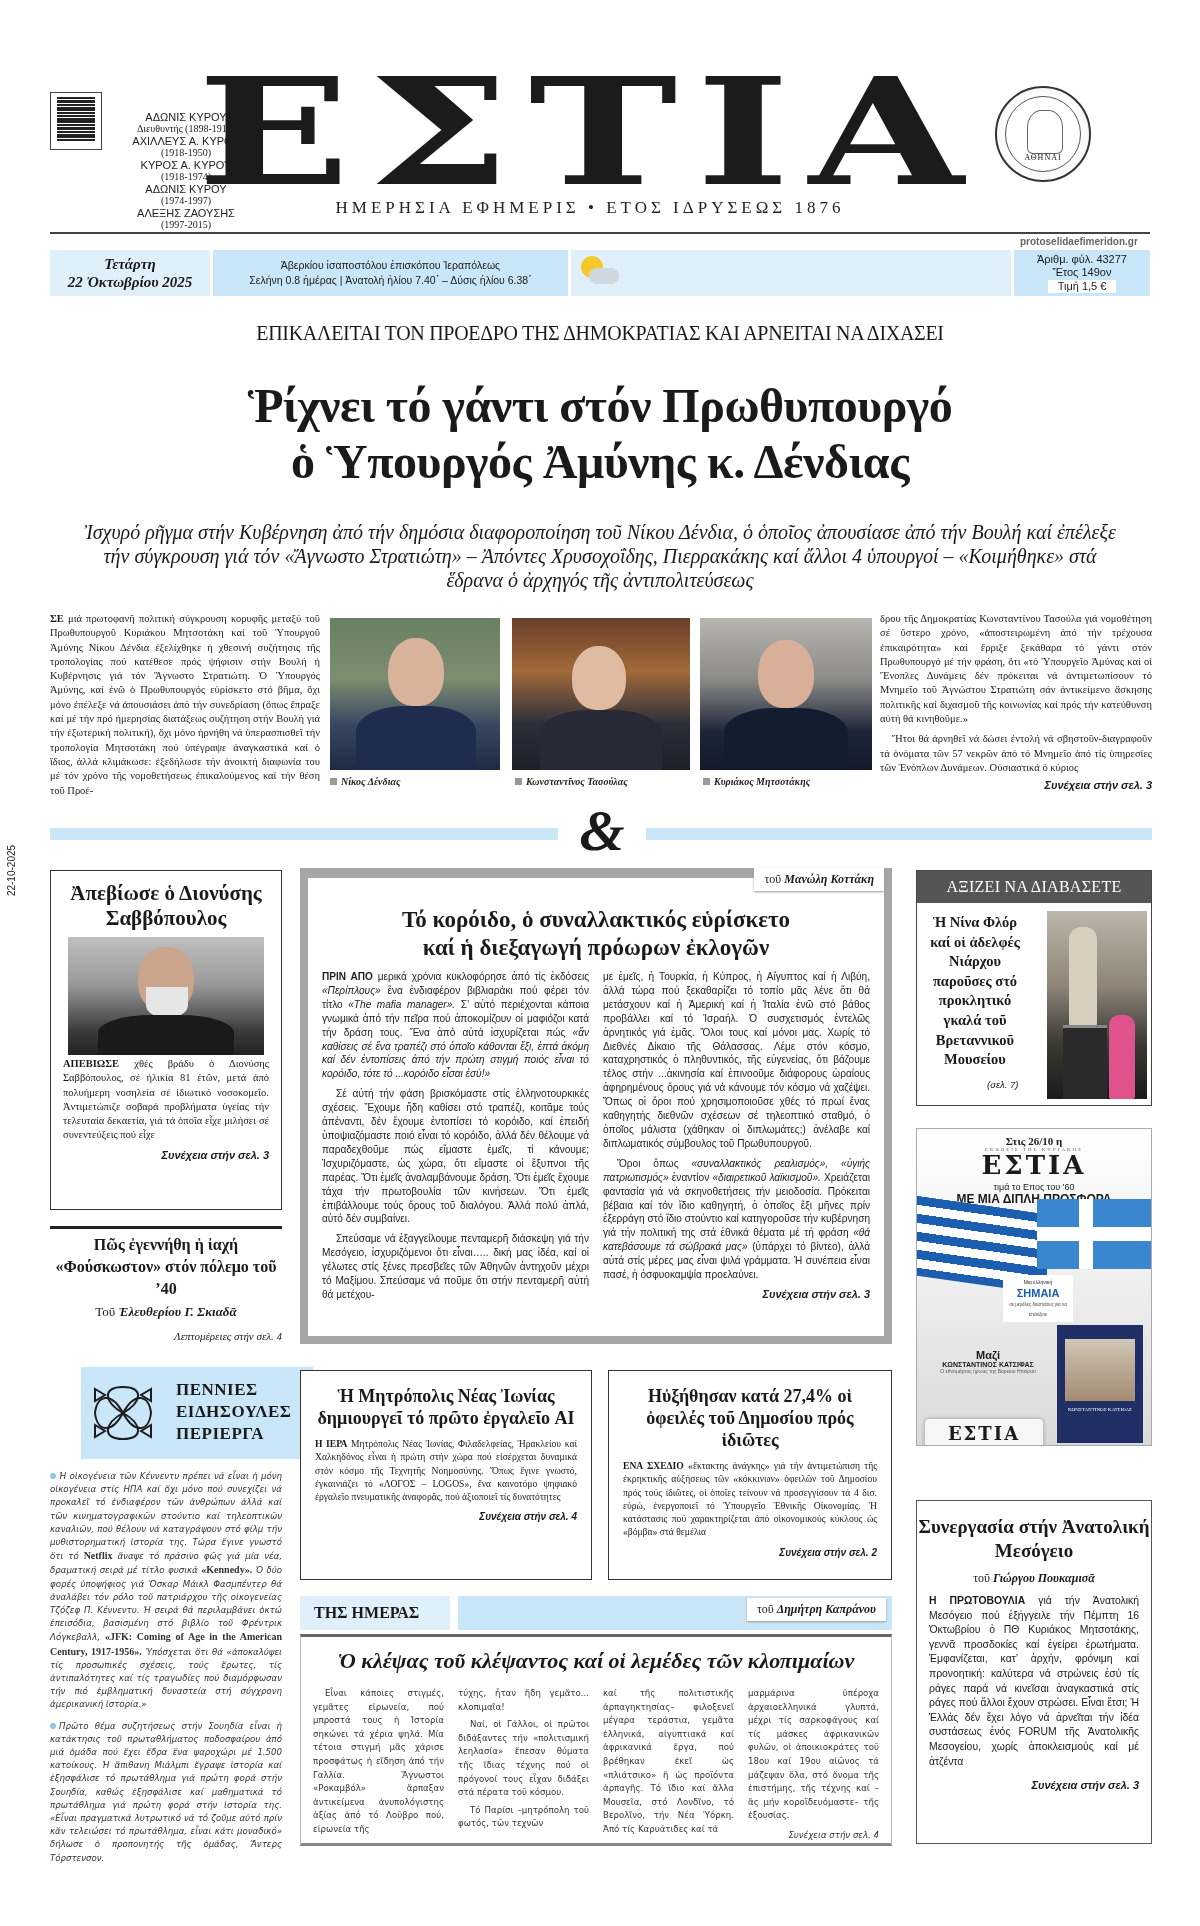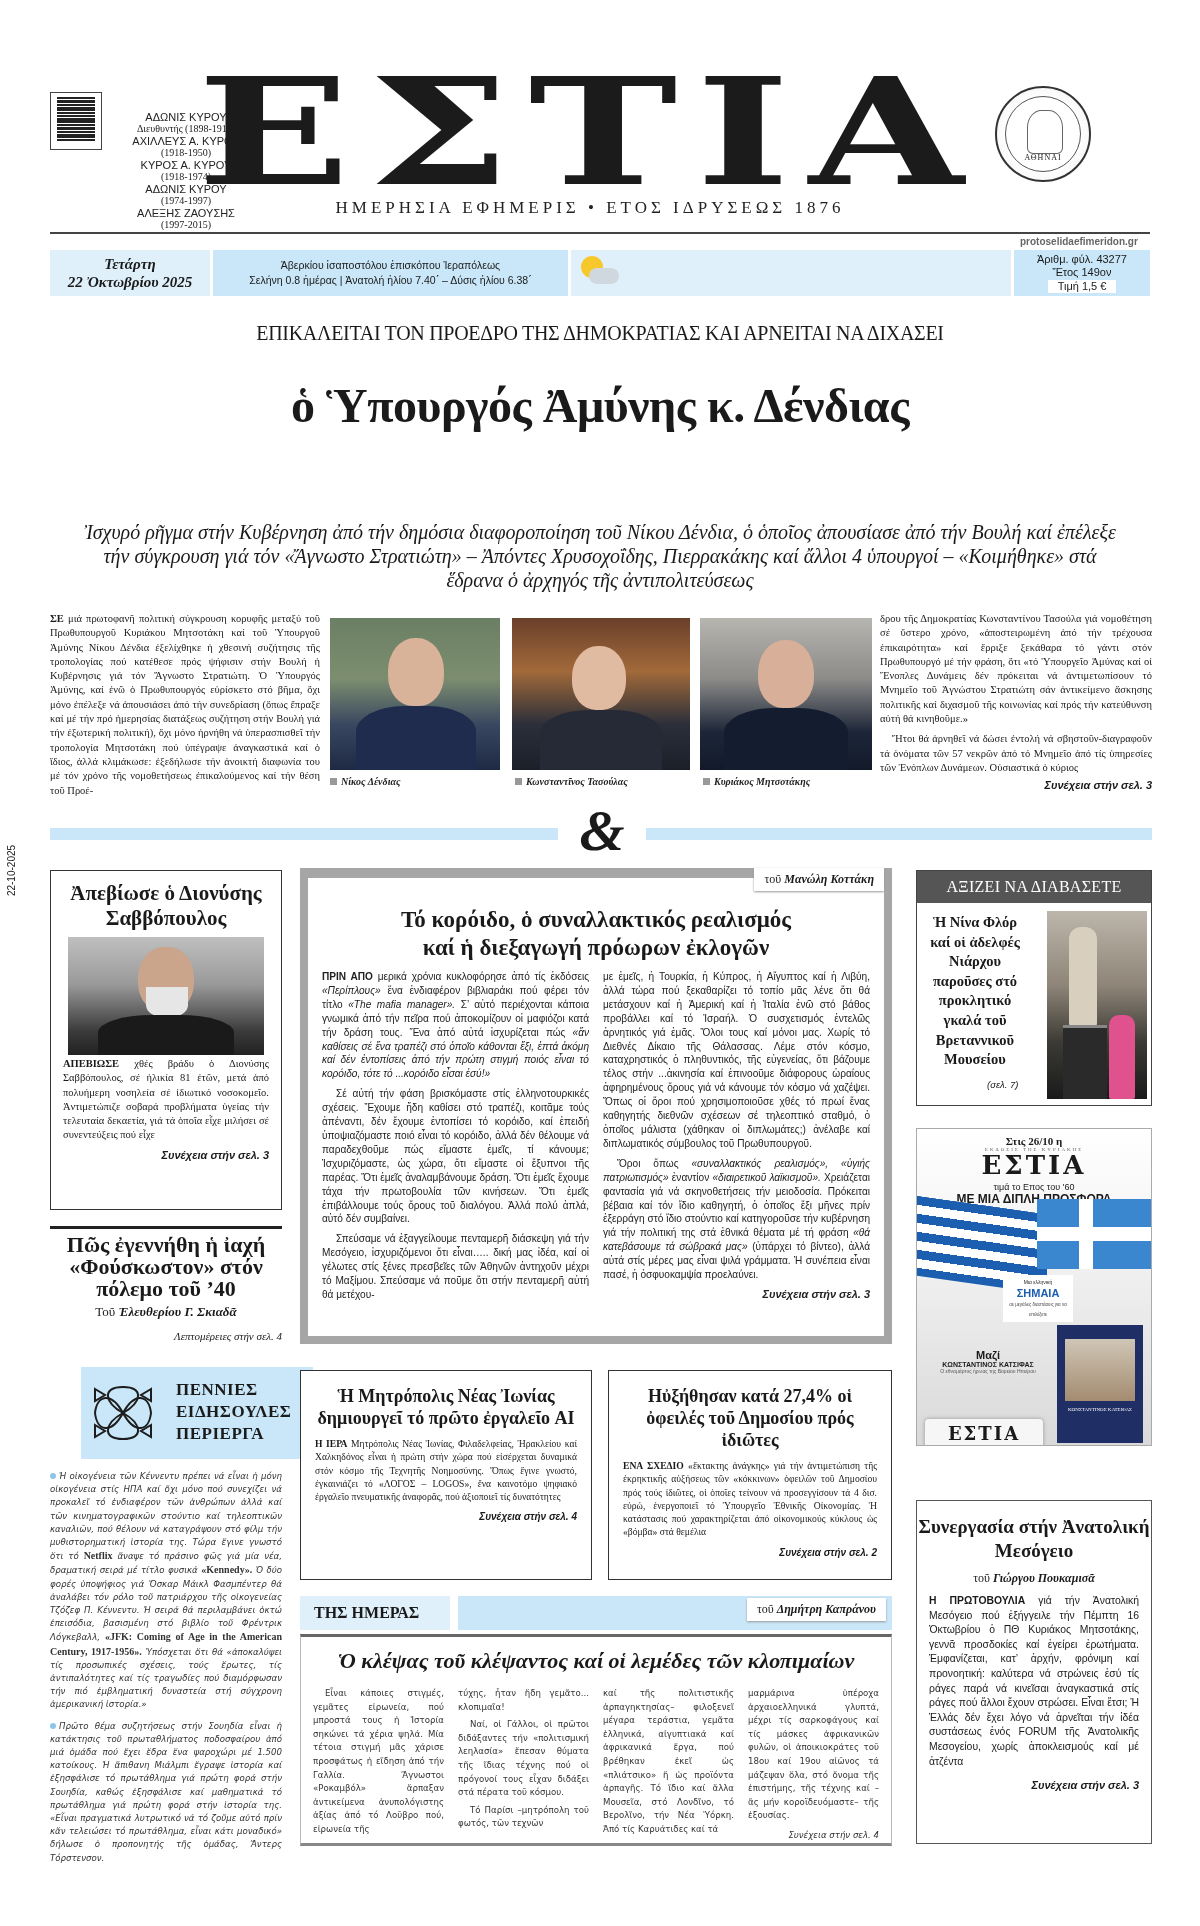--- a/index.html
+++ b/index.html
@@ -61,21 +61,21 @@
 
   
   .box { position: absolute; border: 1.5px solid #333; background: #fff; }
   #obit { left: 50px; top: 870px; width: 232px; height: 340px; }
   #obit h3 { margin-top: 10px; text-align: center; font-size: 21px; line-height: 25px; }
   #obit .ph { margin: 6px auto 0; width: 196px; height: 118px; background: linear-gradient(180deg, #bfbfbf 0%, #9a9a9a 40%, #3a3a3a 80%, #222 100%); position: relative; overflow: hidden; }
   #obit .body-s { margin: 2px 12px 0; }
   #obit .cont { margin: 6px 12px 0; }
   #war-rule { left: 50px; top: 1226px; width: 232px; height: 3px; background: #222; }
   #war { left: 50px; top: 1234px; width: 232px; text-align: center; }
-  #war h3 { font-size: 22px; line-height: 22px; font-weight: bold; }
+  #war h3 { font-size: 16px; line-height: 22px; font-weight: bold; }
   #war .by { font-size: 13px; margin-top: 4px; }
   #war .more { text-align: right; font-style: italic; font-size: 11px; margin-top: 10px; }
 
   #curio-head { left: 50px; top: 1367px; width: 232px; height: 92px; background: #c9e7f8; margin-left: 31px; }
   #curio-head .orn { position: absolute; left: 10px; top: 18px; width: 64px; height: 56px; }
   #curio-head .t { position: absolute; left: 95px; top: 12px; font-size: 17px; line-height: 22px; font-weight: bold; letter-spacing: 0.5px; color: #1b1b1b; }
   #curio-body { left: 50px; top: 1470px; width: 232px; font-family: "DejaVu Sans", sans-serif; font-style: italic; font-size: 8.6px; line-height: 13.2px; text-align: justify; color: #333; }
   #curio-body p { margin-bottom: 8px; }
   #curio-body .dot { display: inline-block; width: 6px; height: 6px; border-radius: 50%; background: #8fc6e6; margin-right: 3px; }
   #curio-body b { font-family: "Liberation Serif", serif; font-style: normal; font-size: 10px; }
@@ -206,20 +206,21 @@
     <span>Ἀριθμ. φύλ. 43277</span>
     <span>Ἔτος 149ον</span>
     <span class="price">Τιμή 1,5 €</span>
   </div>
 </div>
 
 <div id="kicker" class="abs">
   <div>ΕΠΙΚΑΛΕΙΤΑΙ ΤΟΝ ΠΡΟΕΔΡΟ ΤΗΣ ΔΗΜΟΚΡΑΤΙΑΣ ΚΑΙ ΑΡΝΕΙΤΑΙ ΝΑ ΔΙΧΑΣΕΙ</div>
 </div>
 <div id="headline" class="abs">
+  <div>Ῥίχνει τό γάντι στόν Πρωθυπουργό</div>
   <div>ὁ Ὑπουργός Ἀμύνης κ. Δένδιας</div>
 </div>
 <div id="deck" class="abs">Ἰσχυρό ρῆγμα στήν Κυβέρνηση ἀπό τήν δημόσια διαφοροποίηση τοῦ Νίκου Δένδια, ὁ ὁποῖος ἀπουσίασε ἀπό τήν Βουλή καί ἐπέλεξε τήν σύγκρουση γιά τόν «Ἄγνωστο Στρατιώτη» – Ἀπόντες Χρυσοχοΐδης, Πιερρακάκης καί ἄλλοι 4 ὑπουργοί – «Κοιμήθηκε» στά ἕδρανα ὁ ἀρχηγός τῆς ἀντιπολιτεύσεως</div>
 
 <div id="lead-col1" class="abs body-s">
   <b>ΣΕ</b> <span>μιά πρωτοφανῆ πολιτική σύγκρουση κορυφῆς μεταξύ τοῦ Πρωθυπουργοῦ Κυριάκου Μητσοτάκη καί τοῦ Ὑπουργοῦ Ἀμύνης Νίκου Δένδια ἐξελίχθηκε ἡ χθεσινή συζήτησις τῆς τροπολογίας πού κατέθεσε πρός ψήφισιν στήν Βουλή ἡ Κυβέρνησις γιά τόν Ἄγνωστο Στρατιώτη. Ὁ Ὑπουργός Ἀμύνης, καί ἐνῶ ὁ Πρωθυπουργός εὑρίσκετο στό βῆμα, ὄχι μόνο ἐπέλεξε νά ἀπουσιάσει ἀπό τήν συνεδρίαση (ὅπως ἔπραξε καί μέ τήν πρό ἡμερησίας διατάξεως συζήτηση στήν Βουλή γιά τήν ἐξωτερική πολιτική), ὄχι μόνο ἠρνήθη νά ὑπερασπισθεῖ τήν τροπολογία Μητσοτάκη πού ὑπέγραψε ἀναγκαστικά καί ὁ ἴδιος, ἀλλά κλιμάκωσε: ἐξεδήλωσε τήν ἀνοικτή διαφωνία του μέ τόν χρόνο τῆς νομοθετήσεως ἐπικαλούμενος καί τήν θέση τοῦ Προέ-</span>
 </div>
 
 <div class="photo ph-dendias">
   <span class="face" style="left:58px;top:20px;width:56px;height:68px;background:#d9b29a"></span>
@@ -288,21 +289,21 @@
   </div>
 </div>
 <div id="curio-body" class="abs">
   <p><span class="dot"></span><span>Ἡ οἰκογένεια τῶν Κέννεντυ πρέπει νά εἶναι ἡ μόνη οἰκογένεια στίς ΗΠΑ καί ὄχι μόνο πού συνεχίζει νά προκαλεῖ τό ἐνδιαφέρον τῶν ἀνθρώπων ἀλλά καί τῶν κινηματογραφικῶν στούντιο καί τηλεοπτικῶν καναλιῶν, πού θέλουν νά καταγράψουν στό φίλμ τήν μυθιστορηματική ἱστορία της. Τώρα ἔγινε γνωστό ὅτι τό</span> <b>Netflix</b> <span>ἄναψε τό πράσινο φῶς γιά μία νέα, δραματική σειρά μέ τίτλο φυσικά</span> <b>«Kennedy».</b> <span>Ὁ δύο φορές ὑποψήφιος γιά Ὄσκαρ Μάικλ Φασμπέντερ θά ἀναλάβει τόν ρόλο τοῦ πατριάρχου τῆς οἰκογενείας Τζόζεφ Π. Κέννεντυ. Ἡ σειρά θά περιλαμβάνει ὀκτώ ἐπεισόδια, βασισμένη στό βιβλίο τοῦ Φρέντρικ Λόγκεβαλλ,</span> <b>«JFK: Coming of Age in the American Century, 1917-1956».</b> <span>Ὑπόσχεται ὅτι θά «ἀποκαλύψει τίς προσωπικές σχέσεις, τούς ἔρωτες, τίς ἀντιπαλότητες καί τίς τραγωδίες πού διαμόρφωσαν τήν πιό ἐμβληματική δυναστεία στή σύγχρονη ἀμερικανική ἱστορία.»</span></p>
   <p><span class="dot"></span><span>Πρῶτο θέμα συζητήσεως στήν Σουηδία εἶναι ἡ κατάκτησις τοῦ πρωταθλήματος ποδοσφαίρου ἀπό μιά ὁμάδα πού ἔχει ἕδρα ἕνα ψαροχώρι μέ 1.500 κατοίκους. Ἡ ἄπιθανη Μιάλμπι ἔγραψε ἱστορία καί ἐξησφάλισε τό πρωτάθλημα γιά πρώτη φορά στήν Σουηδία, καθώς ἐξησφάλισε καί μαθηματικά τό πρωτάθλημα γιά πρώτη φορά στήν ἱστορία της. «Εἶναι πραγματικά λυτρωτικό νά τό ζοῦμε αὐτό πρίν κἄν τελειώσει τό πρωτάθλημα, εἶναι κάτι μοναδικό» δήλωσε ὁ προπονητής τῆς ὁμάδας, Ἄντερς Τόρστενσον.</span></p>
 </div>
 
 <div id="opinion" class="abs">
   <div class="author"><span>τοῦ</span> <em>Μανώλη Κοττάκη</em></div>
   <h2>
-    <div>Τό κορόιδο, ὁ συναλλακτικός ρεαλισμός</div>
+    <div>Τό κορόιδο, ὁ συναλλακτικός εὑρίσκετο</div>
     <div>καί ἡ διεξαγωγή πρόωρων ἐκλογῶν</div>
   </h2>
   <div id="op-cols">
     <div class="c">
       <p class="first"><b>ΠΡΙΝ ΑΠΟ</b> <span>μερικά χρόνια κυκλοφόρησε ἀπό τίς ἐκδόσεις</span> <i>«Περίπλους»</i> <span>ἕνα ἐνδιαφέρον βιβλιαράκι πού φέρει τόν τίτλο</span> <i>«The mafia manager».</i> <span>Σ’ αὐτό περιέχονται κάποια γνωμικά ἀπό τήν πεῖρα πού ἀποκομίζουν οἱ μαφιόζοι κατά τήν δράση τους. Ἕνα ἀπό αὐτά ἰσχυρίζεται πώς</span> <i>«ἄν καθίσεις σέ ἕνα τραπέζι στό ὁποῖο κάθονται ἔξι, ἑπτά ἀκόμη καί δέν ἐντοπίσεις ἀπό τήν πρώτη στιγμή ποιός εἶναι τό κορόιδο, τότε τό ...κορόιδο εἶσαι ἐσύ!»</i></p>
       <p>Σέ αὐτή τήν φάση βρισκόμαστε στίς ἑλληνοτουρκικές σχέσεις. Ἔχουμε ἤδη καθίσει στό τραπέζι, κοιτᾶμε τούς ἀπέναντι, δέν ἔχουμε ἐντοπίσει τό κορόιδο, καί ἐπειδή ὑποψιαζόμαστε ποιό εἶναι τό κορόιδο, ἀλλά δέν θέλουμε νά παραδεχθοῦμε πώς εἴμαστε ἐμεῖς, τί κάνουμε; Ἰσχυριζόμαστε, ὡς χώρα, ὅτι εἴμαστε οἱ ἔξυπνοι τῆς παρέας. Ὅτι ἐμεῖς ἀναλαμβάνουμε δράση. Ὅτι ἐμεῖς ἔχουμε τάχα τήν πρωτοβουλία τῶν κινήσεων. Ὅτι ἐμεῖς ἐπιβάλλουμε τούς ὅρους τοῦ διαλόγου. Ἀλλά πολύ ἁπλά, αὐτό δέν συμβαίνει.</p>
       <p>Σπεύσαμε νά ἐξαγγείλουμε πενταμερῆ διάσκεψη γιά τήν Μεσόγειο, ἰσχυριζόμενοι ὅτι εἶναι….. δική μας ἰδέα, καί οἱ γέλωτες στίς ξένες πρεσβεῖες τῶν Ἀθηνῶν ἀντηχοῦν μέχρι τό Μαξίμου. Σπεύσαμε νά ποῦμε ὅτι στήν πενταμερῆ αὐτή θά μετέχου-</p>
     </div>
     <div class="c">
       <p class="first">με ἐμεῖς, ἡ Τουρκία, ἡ Κύπρος, ἡ Αἴγυπτος καί ἡ Λιβύη, ἀλλά τώρα πού ξεκαθαρίζει τό τοπίο μᾶς λένε ὅτι θά μετάσχουν καί ἡ Ἀμερική καί ἡ Ἰταλία ἐνῶ στό βάθος προβάλλει καί τό Ἰσραήλ. Ὁ συσχετισμός ἐντελῶς ἀρνητικός γιά ἐμᾶς. Ὅλοι τους καί μόνοι μας. Χωρίς τό Διεθνές Δίκαιο τῆς Θάλασσας. Λέμε στόν κόσμο, καταχρηστικός ὁ πληθυντικός, τῆς εὐγενείας, ὅτι βάζουμε τέλος στήν ...ἀκινησία καί ἐπινοοῦμε διάφορους ὡραίους ἀφηρημένους ὅρους γιά νά κάνουμε τόν κόσμο νά χαζέψει. Ὅπως οἱ ὅροι πού χρησιμοποιοῦσε χθές τό πρωί ἕνας καθηγητής διεθνῶν σχέσεων σέ τηλεοπτικό σταθμό, ὁ ὁποῖος μάλιστα (χάθηκαν οἱ διπλωμάτες;) ἀνέλαβε καί διπλωματικός σύμβουλος τοῦ Πρωθυπουργοῦ.</p>

